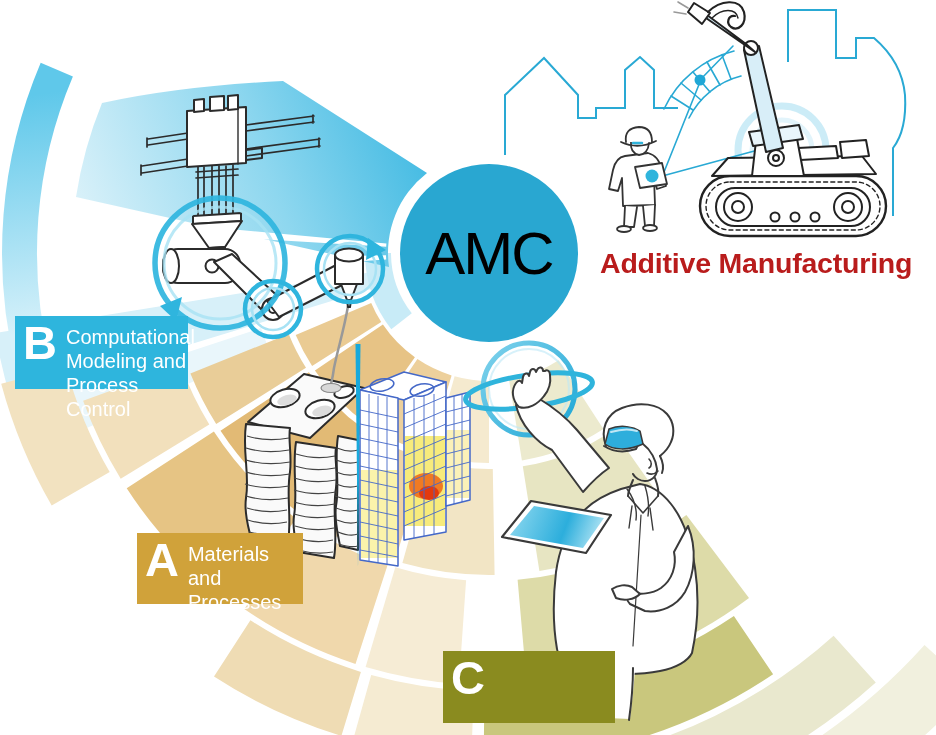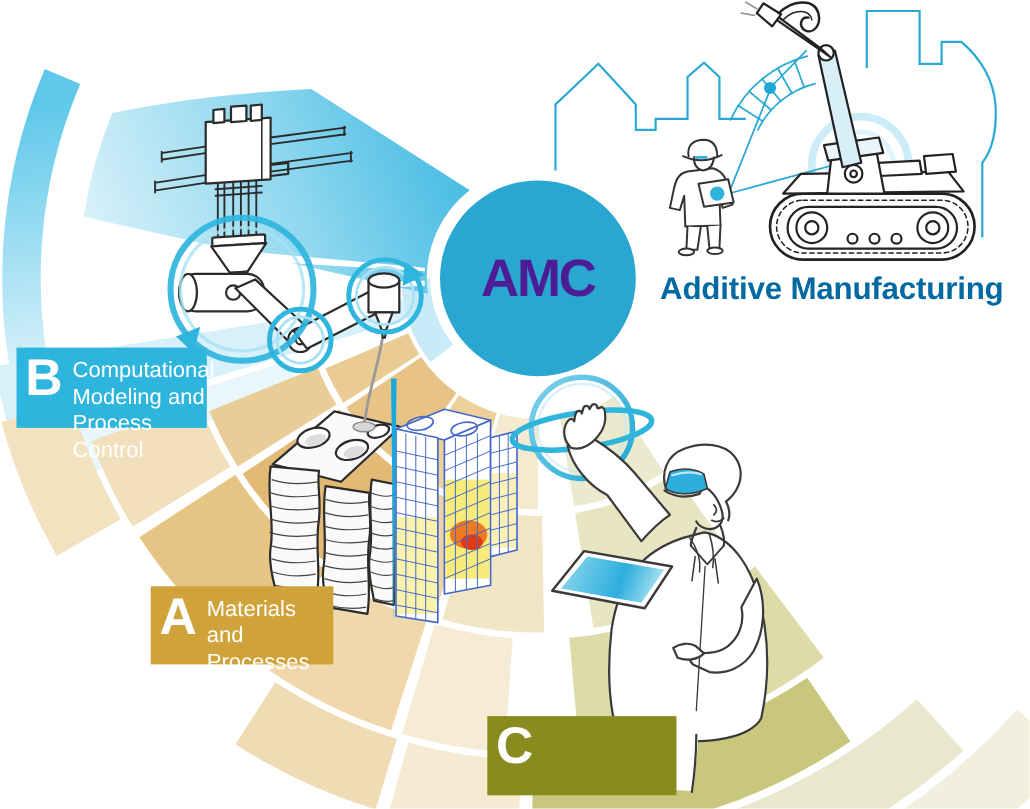--- a/index.html
+++ b/index.html
@@ -1,20 +1,20 @@
 <!DOCTYPE html>
 <html><head>
 <meta charset="utf-8">
 <style>
   html,body{margin:0;padding:0}
   body{width:936px;height:735px;position:relative;font-family:"Liberation Sans",sans-serif;background:#fff;overflow:hidden}
   #scene-svg{position:absolute;left:0;top:0}
   .amc-circle{position:absolute;left:400px;top:164px;width:178px;height:178px;border-radius:50%;background:#29A7D1;display:flex;align-items:center;justify-content:center}
-  .amc-text{color:#4c1d95;font-size:48px;font-weight:bold;letter-spacing:-2px}
-  .title{position:absolute;left:600px;top:246px;font-size:28.5px;line-height:35px;color:#0369a1;font-weight:bold;letter-spacing:-0.2px}
+  .amc-text{color:#000000;font-size:60px;font-weight:normal;letter-spacing:-2px}
+  .title{position:absolute;left:600px;top:246px;font-size:28.5px;line-height:35px;color:#b91c1c;font-weight:bold;letter-spacing:-0.2px}
   .area-label{position:absolute;color:#fff;display:flex;align-items:flex-start;padding:7px 8px;box-sizing:border-box}
   .area-letter{font-size:47px;font-weight:bold;line-height:.85;margin-right:9px}
   .area-text{font-size:20px;line-height:1.2;padding-top:2px}
   #label-b{left:15px;top:316px;width:173px;height:73px;background:#2EB5DD}
   #label-b .area-text{width:122px}
   #label-a{left:137px;top:533px;width:166px;height:71px;background:#D0A23A}
   #label-a .area-text{width:106px}
   #label-c{left:443px;top:651px;width:172px;height:72px;background:#8A8B1F}
   #label-c .area-text{width:104px}
 </style>

